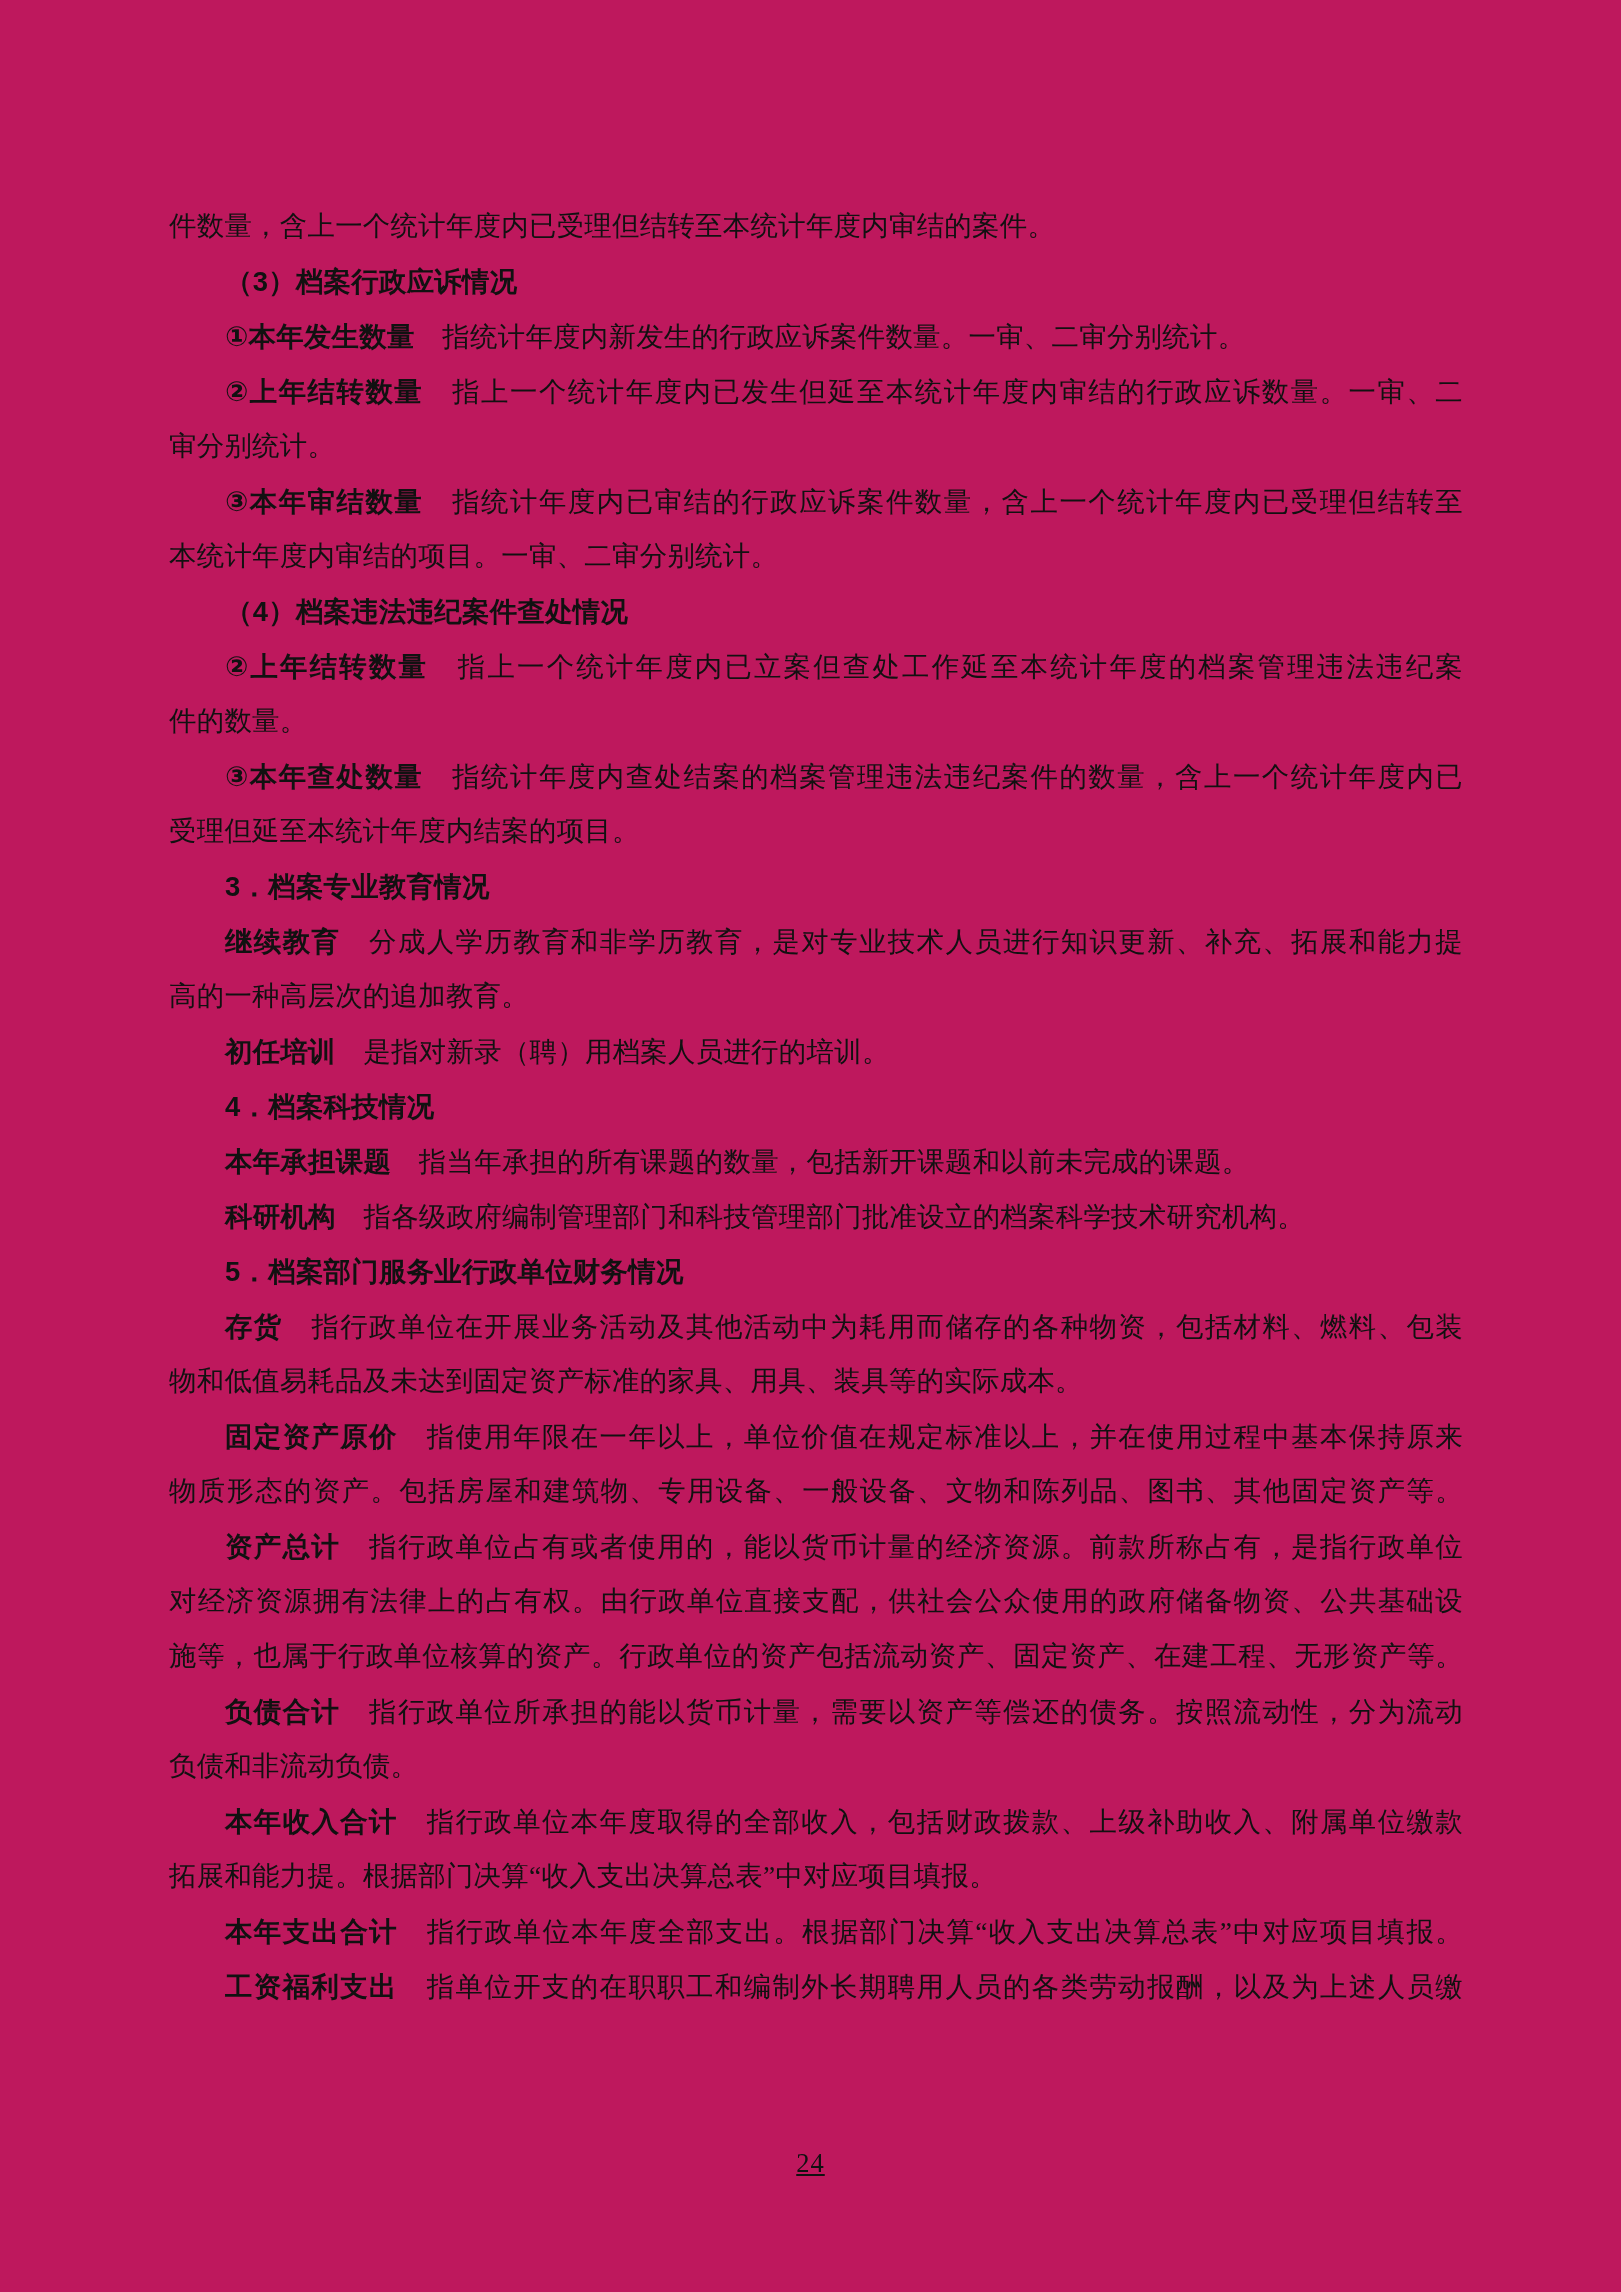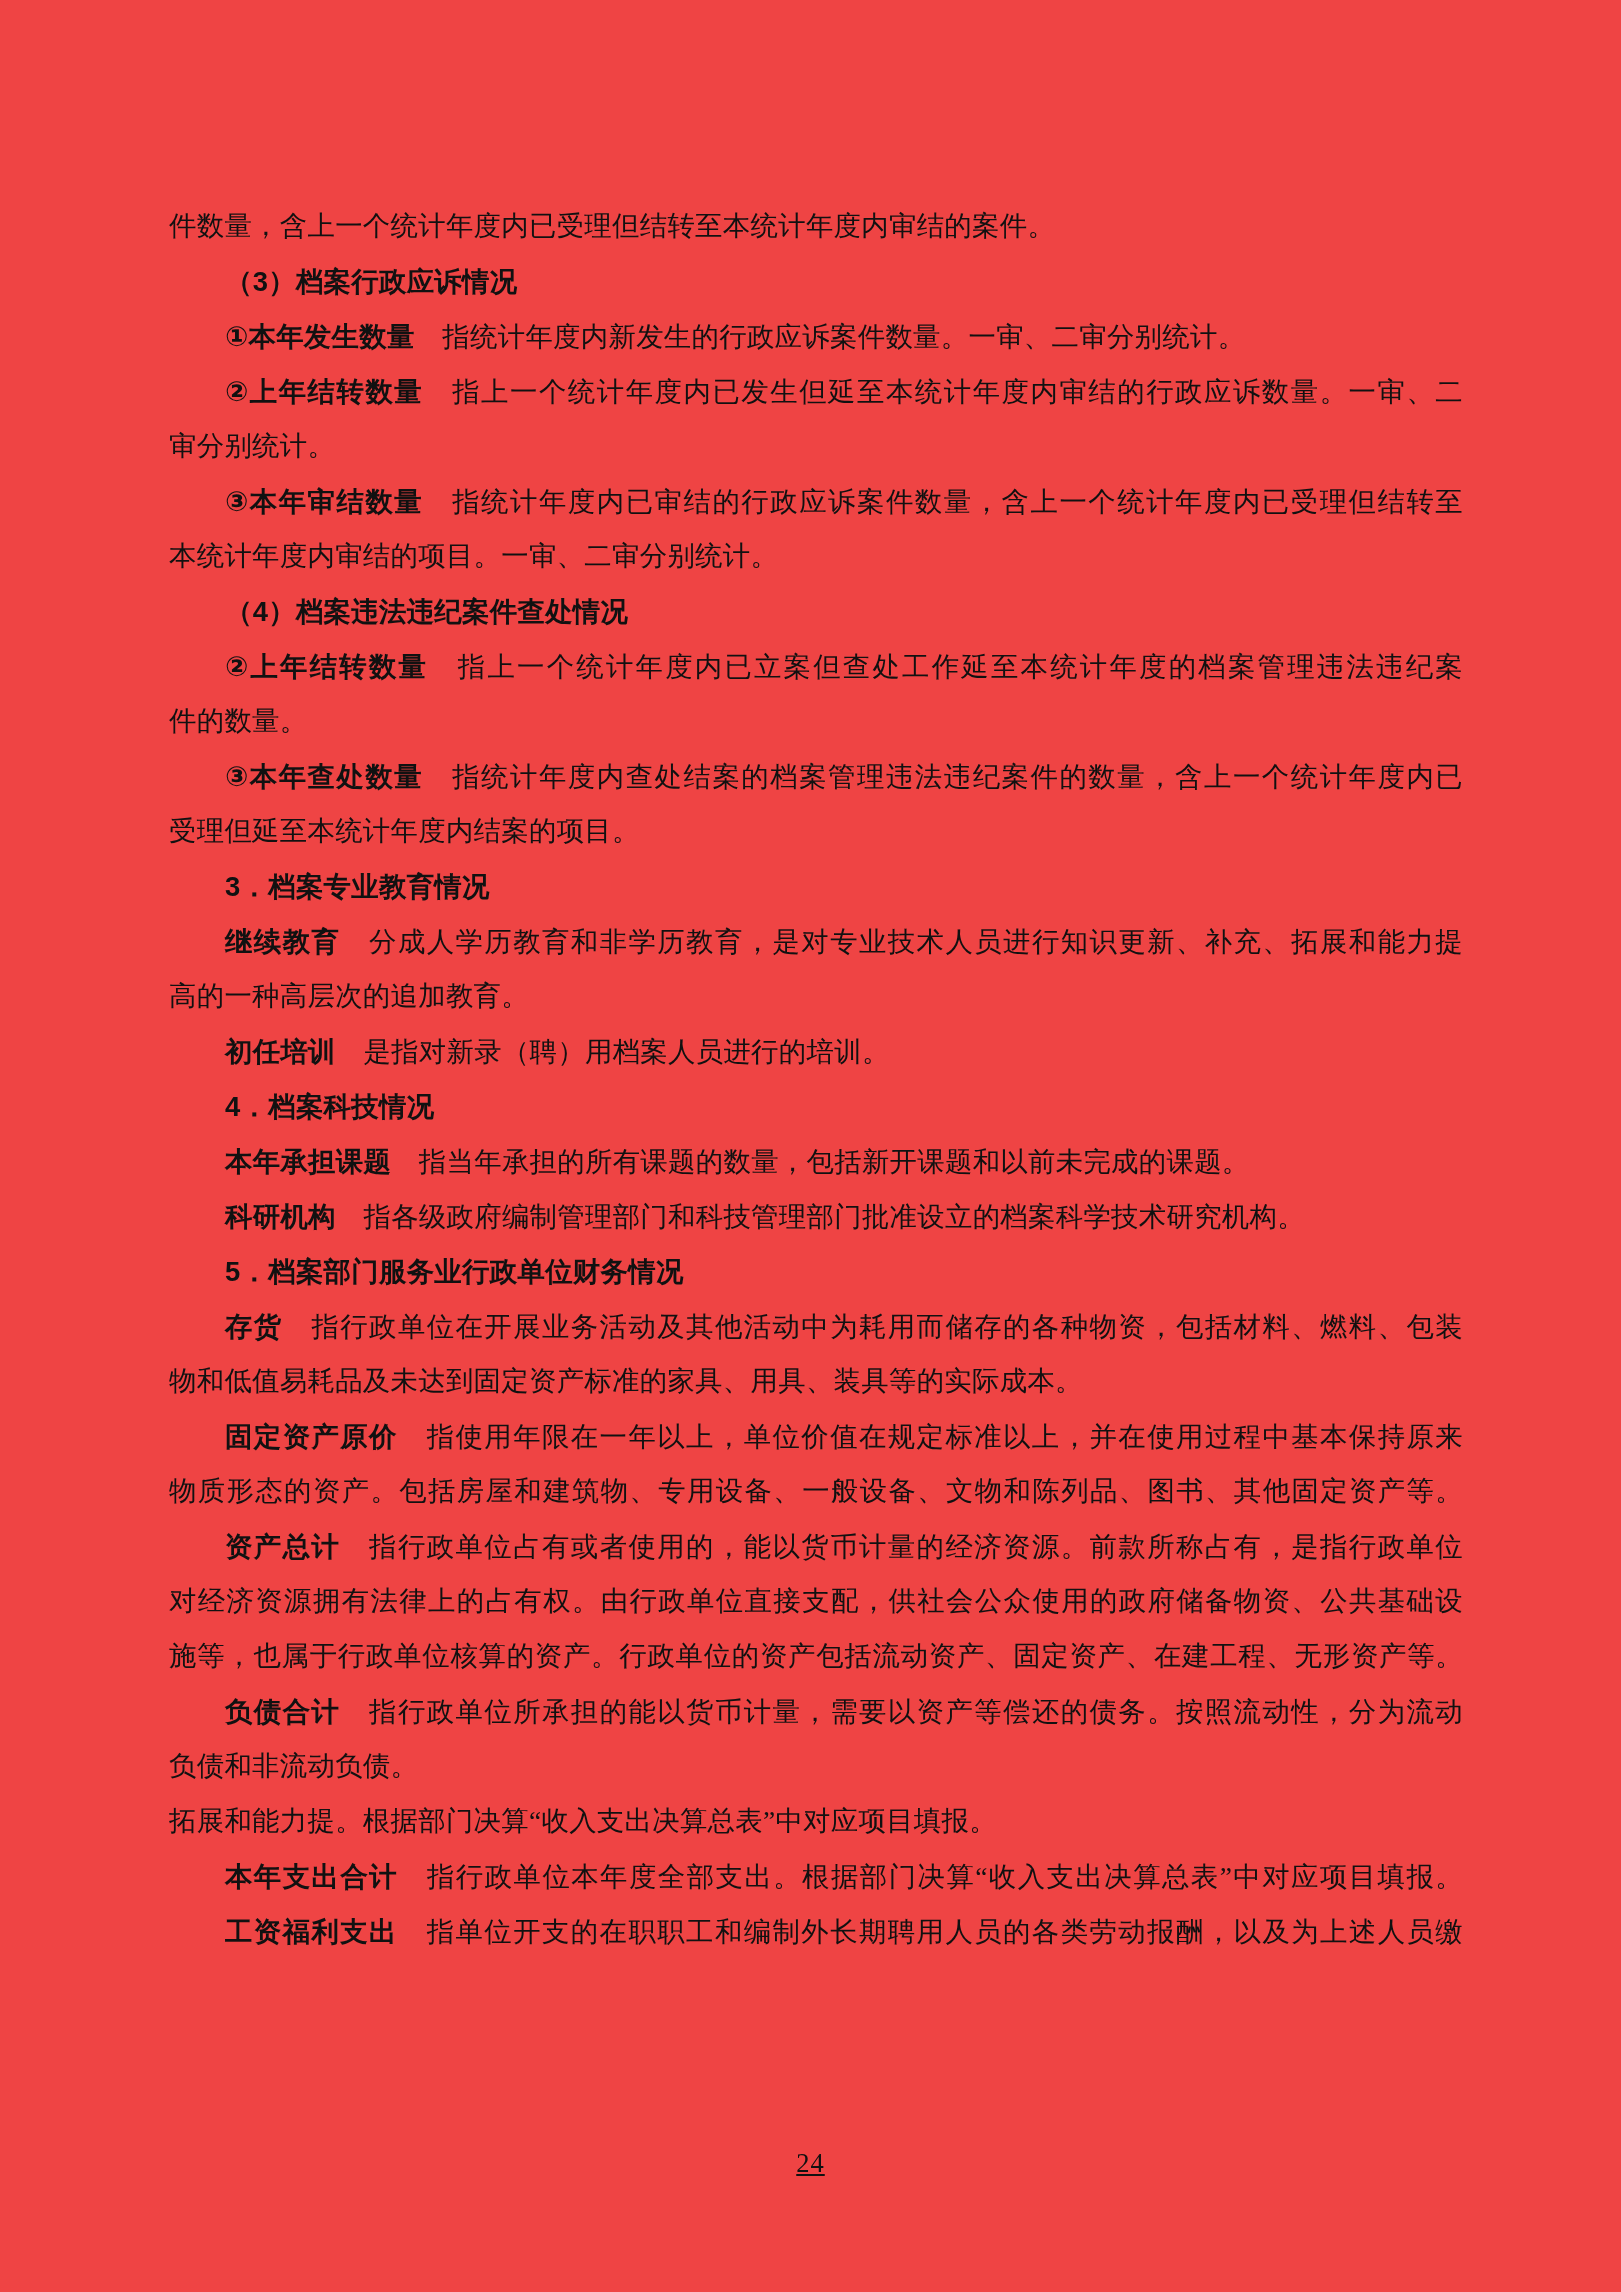--- a/index.html
+++ b/index.html
@@ -4,21 +4,21 @@
 <style>
   html, body {
     margin: 0;
     padding: 0;
     background: #ffffff;
   }
   .page {
     position: relative;
     width: 1621px;
     height: 2293px;
-    background: #ef4444;
+    background: #be185d;
     overflow: hidden;
     color: #111111;
     font-family: "Liberation Serif", "DejaVu Serif", serif;
   }
   .content {
     position: absolute;
     left: 169px;
     top: 199px;
     width: 1294px;
   }
@@ -82,19 +82,20 @@
       <div class="line indent"><span class="lbl">5．档案部门服务业行政单位财务情况</span></div>
       <div class="line indent fill"><span class="lbl">存货</span><span class="txt">　指行政单位在开展业务活动及其他活动中为耗用而储存的各种物资，包括材料、燃料、包装</span></div>
       <div class="line"><span class="txt">物和低值易耗品及未达到固定资产标准的家具、用具、装具等的实际成本。</span></div>
       <div class="line indent fill"><span class="lbl">固定资产原价</span><span class="txt">　指使用年限在一年以上，单位价值在规定标准以上，并在使用过程中基本保持原来</span></div>
       <div class="line fill"><span class="txt">物质形态的资产。包括房屋和建筑物、专用设备、一般设备、文物和陈列品、图书、其他固定资产等。</span></div>
       <div class="line indent fill"><span class="lbl">资产总计</span><span class="txt">　指行政单位占有或者使用的，能以货币计量的经济资源。前款所称占有，是指行政单位</span></div>
       <div class="line fill"><span class="txt">对经济资源拥有法律上的占有权。由行政单位直接支配，供社会公众使用的政府储备物资、公共基础设</span></div>
       <div class="line fill"><span class="txt">施等，也属于行政单位核算的资产。行政单位的资产包括流动资产、固定资产、在建工程、无形资产等。</span></div>
       <div class="line indent fill"><span class="lbl">负债合计</span><span class="txt">　指行政单位所承担的能以货币计量，需要以资产等偿还的债务。按照流动性，分为流动</span></div>
       <div class="line"><span class="txt">负债和非流动负债。</span></div>
+      <div class="line indent fill"><span class="lbl">本年收入合计</span><span class="txt">　指行政单位本年度取得的全部收入，包括财政拨款、上级补助收入、附属单位缴款</span></div>
       <div class="line"><span class="txt">拓展和能力提。根据部门决算“收入支出决算总表”中对应项目填报。</span></div>
       <div class="line indent fill"><span class="lbl">本年支出合计</span><span class="txt">　指行政单位本年度全部支出。根据部门决算“收入支出决算总表”中对应项目填报。</span></div>
       <div class="line indent fill"><span class="lbl">工资福利支出</span><span class="txt">　指单位开支的在职职工和编制外长期聘用人员的各类劳动报酬，以及为上述人员缴</span></div>
     </div>
   <div class="pageno">24</div>
 </div>
 
 
 </body></html>

